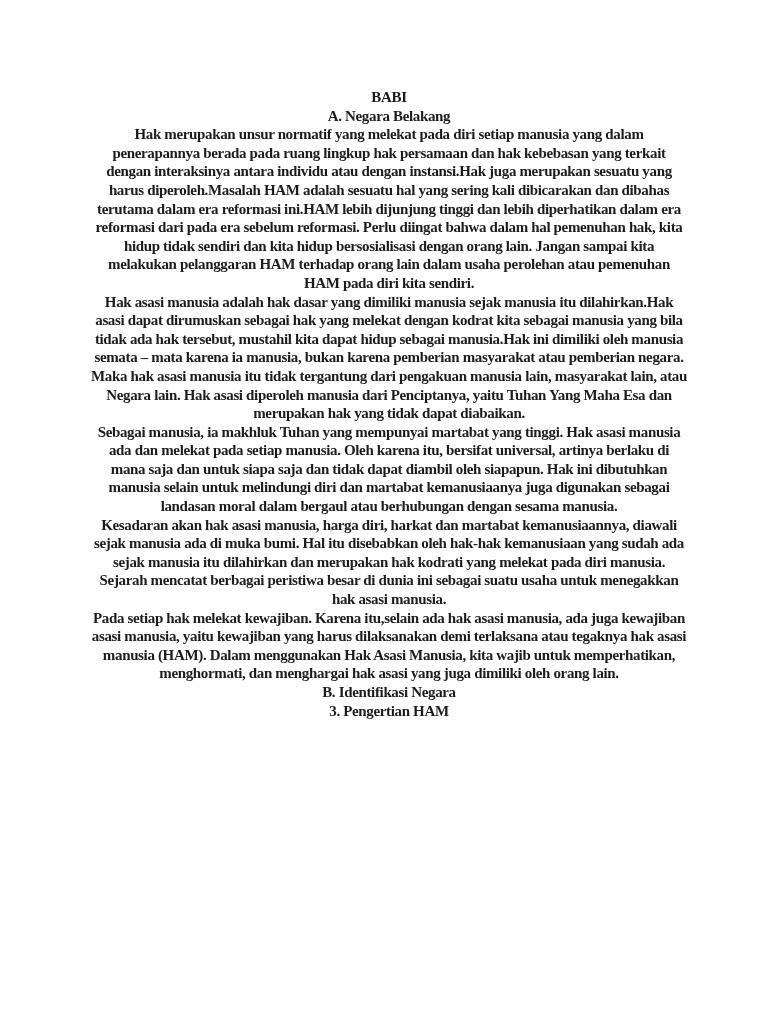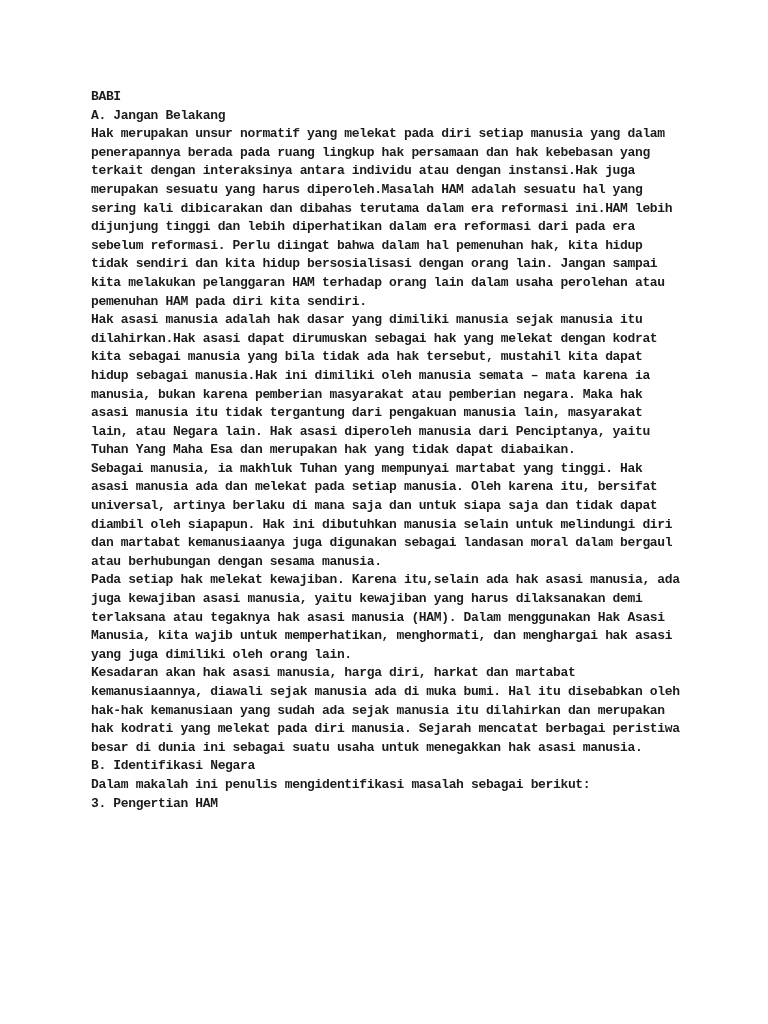--- a/index.html
+++ b/index.html
@@ -12,57 +12,56 @@
     width: 768px;
     height: 1024px;
     background: #ffffff;
     box-sizing: border-box;
     padding: 88px 81px 0 91px;
     overflow: hidden;
     font-family: "Liberation Sans", sans-serif;
   }
   .page p, .page h1, .page h2 {
     margin: 0;
-    font-family: Liberation Mono, monospace;
+    font-family: Liberation Serif, serif;
     font-weight: 700;
-    font-size: 13px;
+    font-size: 15px;
     line-height: 18.6px;
     letter-spacing: -0.35px;
     color: #1c1c1c;
-    text-align: left;
+    text-align: center;
   }
   .chapter-title { margin-top: 9px; }
   .heading-a     { margin-top: 33px; }
   .para-first    { margin-top: 8px; }
   .para          { margin-top: 5px; }
   .heading-b     { margin-top: 33px; }
   .intro         { margin-top: 12px; }
   .list-line     { margin-top: 9px; }
 </style>
 </head>
 <body>
 
 <div class="page">
 
   <h1 class="chapter">BABI</h1>
 
 
-  <h2 class="heading-a">A. Jangan Belakang</h2>
+  <h2 class="heading-a">A. Negara Belakang</h2>
 
   <p class="para-first">Hak merupakan unsur normatif yang melekat pada diri setiap manusia yang dalam penerapannya berada pada ruang lingkup hak persamaan dan hak kebebasan yang terkait dengan interaksinya antara individu atau dengan instansi.Hak juga merupakan sesuatu yang harus diperoleh.Masalah HAM adalah sesuatu hal yang sering kali dibicarakan dan dibahas terutama dalam era reformasi ini.HAM lebih dijunjung tinggi dan lebih diperhatikan dalam era reformasi dari pada era sebelum reformasi. Perlu diingat bahwa dalam hal pemenuhan hak, kita hidup tidak sendiri dan kita hidup bersosialisasi dengan orang lain. Jangan sampai kita melakukan pelanggaran HAM terhadap orang lain dalam usaha perolehan atau pemenuhan HAM pada diri kita sendiri.</p>
 
   <p class="para">Hak asasi manusia adalah hak dasar yang dimiliki manusia sejak manusia itu dilahirkan.Hak asasi dapat dirumuskan sebagai hak yang melekat dengan kodrat kita sebagai manusia yang bila tidak ada hak tersebut, mustahil kita dapat hidup sebagai manusia.Hak ini dimiliki oleh manusia semata – mata karena ia manusia, bukan karena pemberian masyarakat atau pemberian negara. Maka hak asasi manusia itu tidak tergantung dari pengakuan manusia lain, masyarakat lain, atau Negara lain. Hak asasi diperoleh manusia dari Penciptanya, yaitu Tuhan Yang Maha Esa dan merupakan hak yang tidak dapat diabaikan.</p>
 
   <p class="para">Sebagai manusia, ia makhluk Tuhan yang mempunyai martabat yang tinggi. Hak asasi manusia ada dan melekat pada setiap manusia. Oleh karena itu, bersifat universal, artinya berlaku di mana saja dan untuk siapa saja dan tidak dapat diambil oleh siapapun. Hak ini dibutuhkan manusia selain untuk melindungi diri dan martabat kemanusiaanya juga digunakan sebagai landasan moral dalam bergaul atau berhubungan dengan sesama manusia.</p>
 
+  <p class="para">Kesadaran akan hak asasi manusia, harga diri, harkat dan martabat kemanusiaannya, diawali sejak manusia ada di muka bumi. Hal itu disebabkan oleh hak-hak kemanusiaan yang sudah ada sejak manusia itu dilahirkan dan merupakan hak kodrati yang melekat pada diri manusia. Sejarah mencatat berbagai peristiwa besar di dunia ini sebagai suatu usaha untuk menegakkan hak asasi manusia.</p>
+
   <p class="para">Pada setiap hak melekat kewajiban. Karena itu,selain ada hak asasi manusia, ada juga kewajiban asasi manusia, yaitu kewajiban yang harus dilaksanakan demi terlaksana atau tegaknya hak asasi manusia (HAM). Dalam menggunakan Hak Asasi Manusia, kita wajib untuk memperhatikan, menghormati, dan menghargai hak asasi yang juga dimiliki oleh orang lain.</p>
-
-  <p class="para">Kesadaran akan hak asasi manusia, harga diri, harkat dan martabat kemanusiaannya, diawali sejak manusia ada di muka bumi. Hal itu disebabkan oleh hak-hak kemanusiaan yang sudah ada sejak manusia itu dilahirkan dan merupakan hak kodrati yang melekat pada diri manusia. Sejarah mencatat berbagai peristiwa besar di dunia ini sebagai suatu usaha untuk menegakkan hak asasi manusia.</p>
 
   <h2 class="heading-b">B. Identifikasi Negara</h2>
 
-  <p class="intro">Dalam makalah ini penulis mengidentifikasi masalah sebagai berikut:</p>
 
   <p class="list-line">3. Pengertian HAM</p>
 
 
 
 </div>
 
 </body></html>

